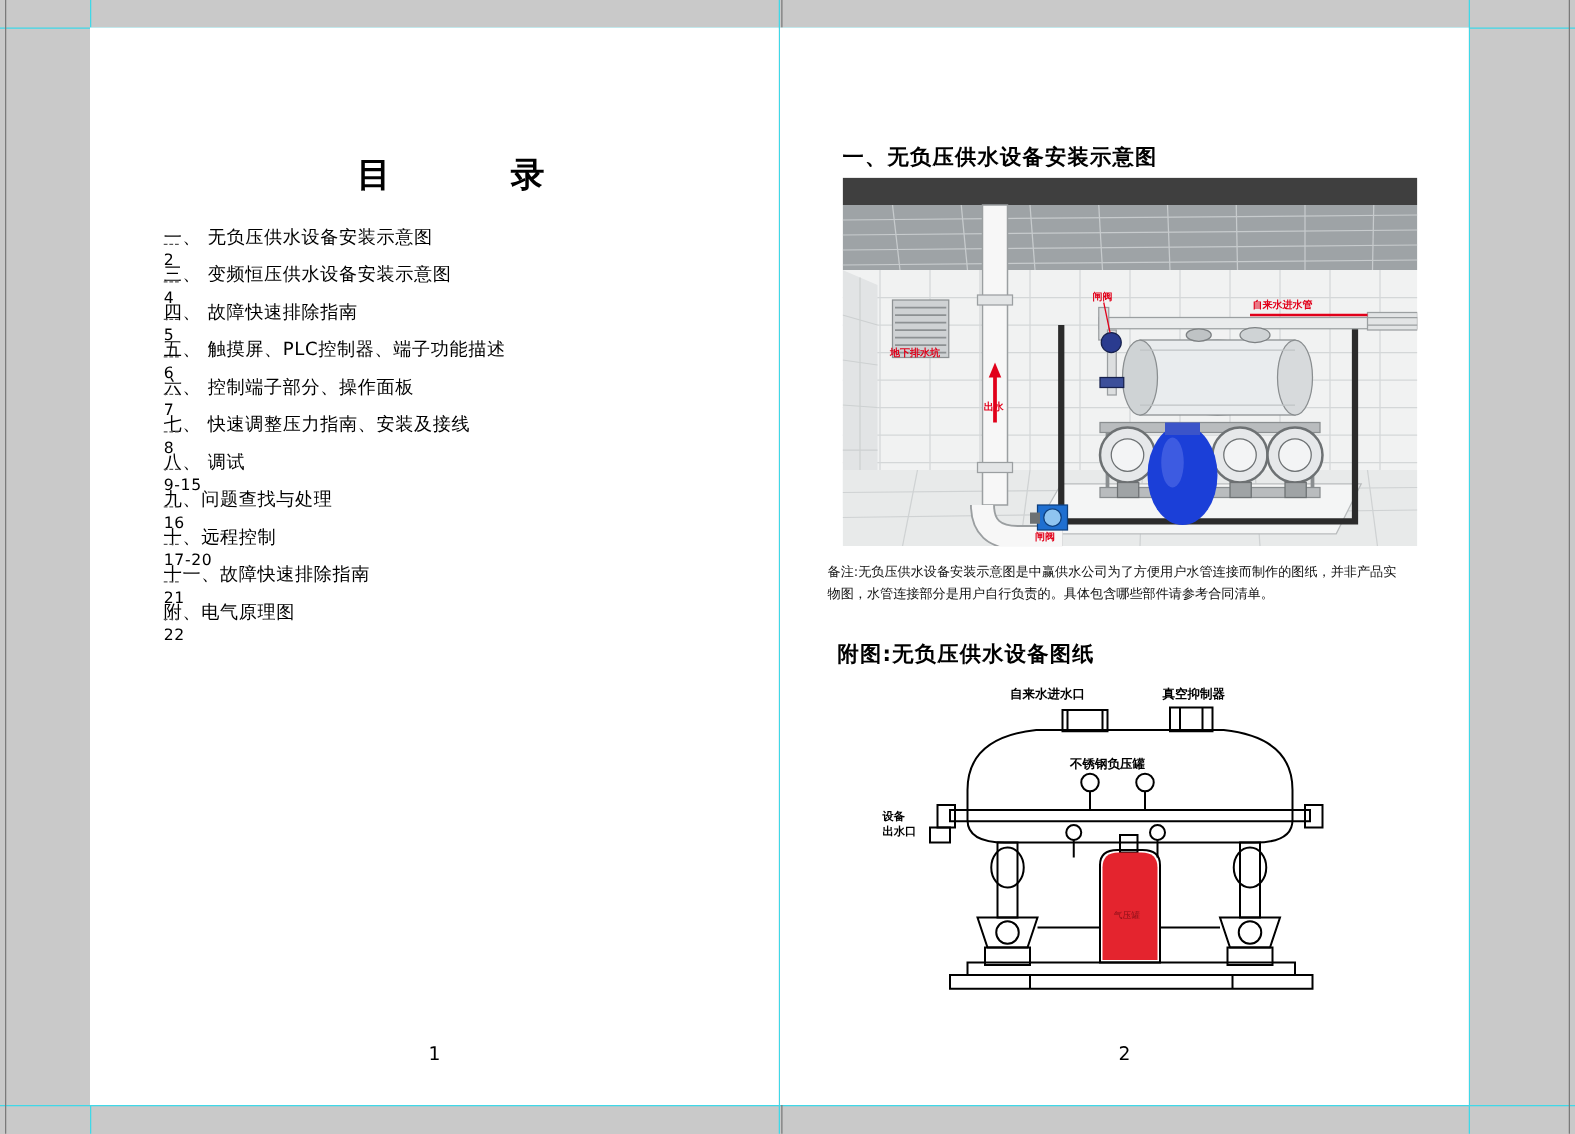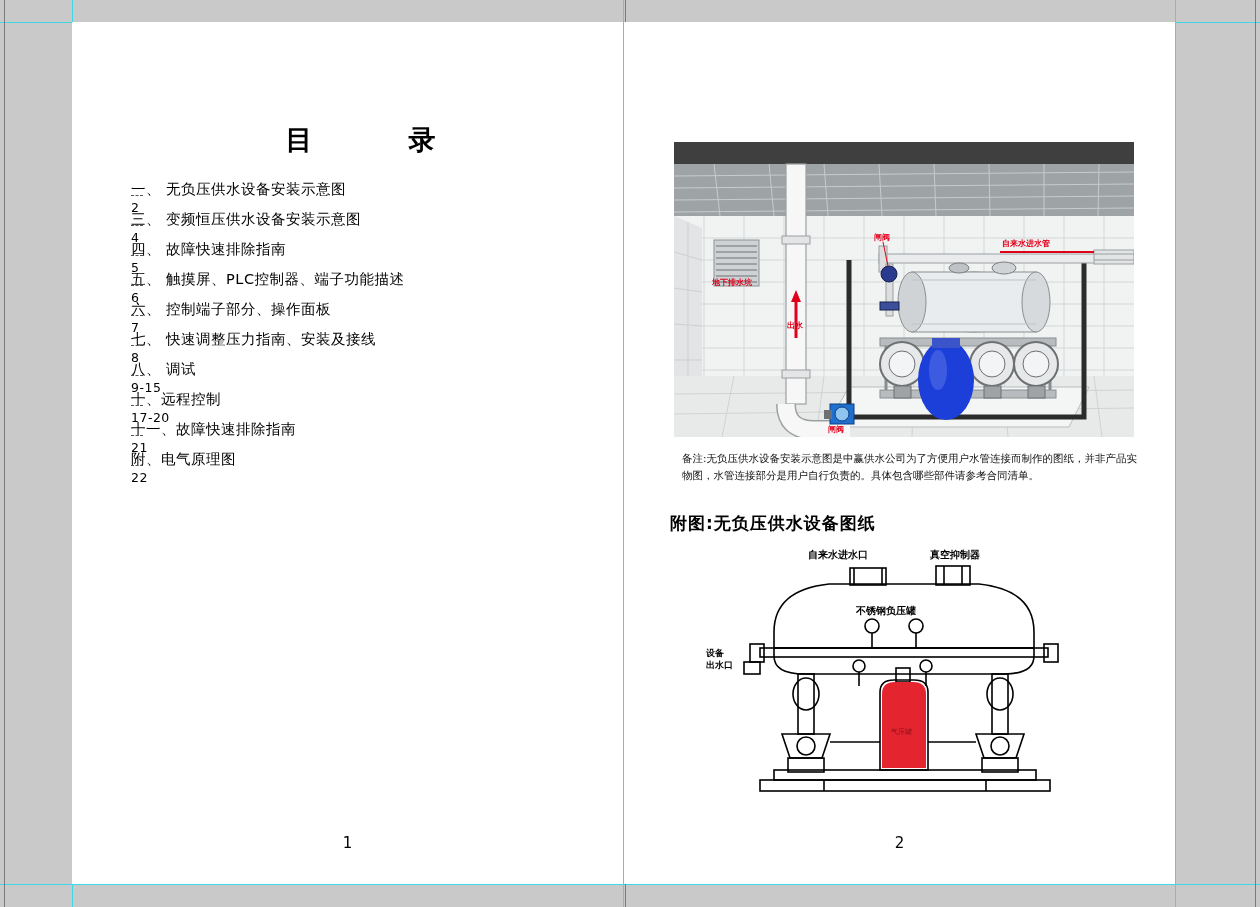--- a/index.html
+++ b/index.html
@@ -111,21 +111,21 @@
     left: 50px;
     top: 120px;
     width: 460px;
     height: 295px;
     background: #ffffff;
     overflow: hidden;
     border: 0;
   }
   .note {
     position: absolute;
-    left: 58px;
+    left: 38px;
     top: 428px;
     width: 465px;
     font-size: 10.5px;
     line-height: 17px;
     color: #111;
   }
   .r-head2 {
     position: absolute;
     left: 46px;
     top: 490px;
@@ -200,20 +200,25 @@
         <span class="toc-dots"></span>
         <span class="toc-page">8</span>
       </div>
 
       <div class="toc-row">
         <span class="toc-label">八、 调试</span>
         <span class="toc-dots"></span>
         <span class="toc-page">9-15</span>
       </div>
 
+      <div class="toc-row">
+        <span class="toc-label">九、问题查找与处理</span>
+        <span class="toc-dots"></span>
+        <span class="toc-page">16</span>
+      </div>
 
       <div class="toc-row">
         <span class="toc-label">十、远程控制</span>
         <span class="toc-dots"></span>
         <span class="toc-page">17-20</span>
       </div>
 
       <div class="toc-row">
         <span class="toc-label">十一、故障快速排除指南</span>
         <span class="toc-dots"></span>
@@ -226,20 +231,21 @@
         <span class="toc-page">22</span>
       </div>
 
     </div>
 
     <div class="page-num">1</div>
   </div>
 
   <div class="page-white page-right">
 
+    <div class="r-head">一、无负压供水设备安装示意图</div>
 
     <div class="photo-wrap">
       <svg width="460" height="295" viewBox="0 0 460 295">
 
         <rect x="0" y="0" width="460" height="22" fill="#3f3f3f"></rect>
         <rect x="0" y="22" width="460" height="52" fill="#9ea3a6"></rect>
         <g stroke="#c7cbcd" stroke-width="1">
           <line x1="0" y1="34" x2="460" y2="30"></line>
           <line x1="0" y1="46" x2="460" y2="42"></line>
           <line x1="0" y1="58" x2="460" y2="54"></line>

